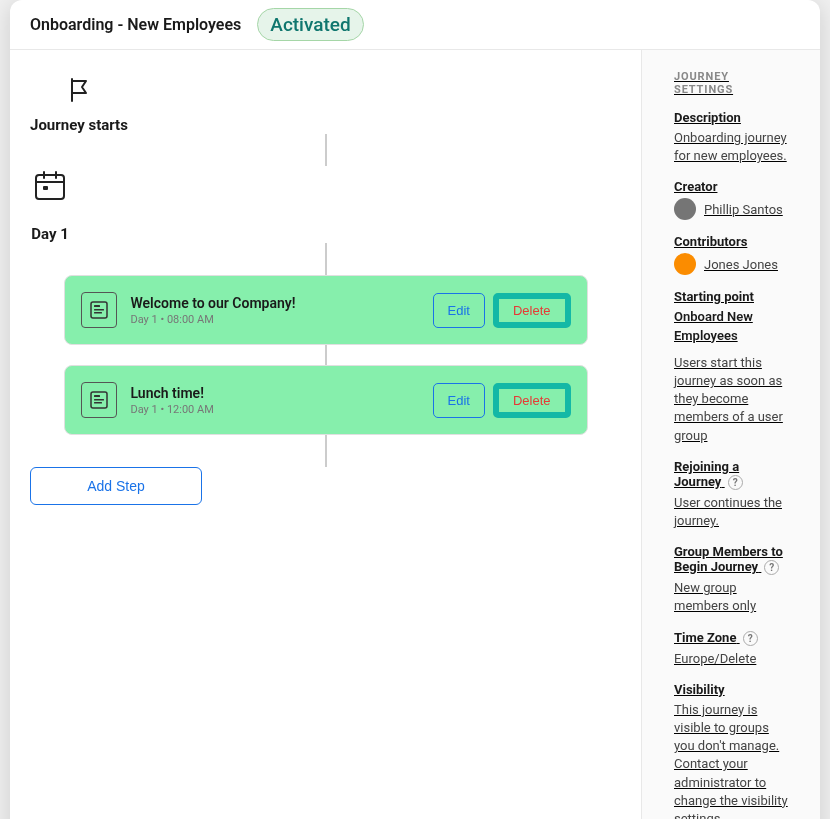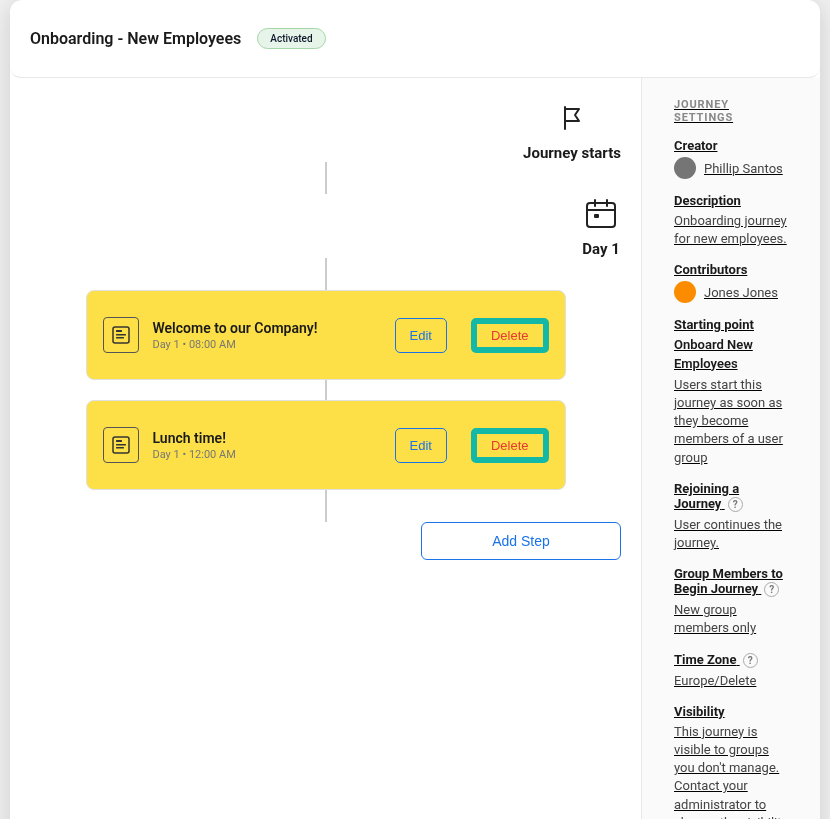--- a/index.html
+++ b/index.html
@@ -17,34 +17,33 @@
       background: #fff;
       border-radius: 12px;
       box-shadow: 0 4px 24px rgba(0,0,0,0.15);
       overflow: hidden;
       display: flex;
       flex-direction: column;
     }
     .header {
       display: flex;
       align-items: center;
-      padding: 28px 20px;
+      padding: 8px 20px;
       border-bottom: 1px solid #e8e8e8;
       gap: 16px;
-      border-radius: 11px;
     }
     .header-title {
       font-size: 16px;
       font-weight: 600;
       color: #1a1a1a;
     }
     .badge-activated {
       background: #e6f4ea;
-      color: #0f172a;
-      font-size: 10px;
+      color: #0f766e;
+      font-size: 19px;
       font-weight: 500;
       padding: 4px 12px;
       border-radius: 20px;
       border: 1px solid #a5d6a7;
     }
     .main-content {
       display: flex;
       flex: 1;
     }
     .journey-area {
@@ -84,37 +83,38 @@
       width: 2px;
       height: 20px;
       background: #ccc;
       margin: 0 auto;
     }
     .day-node {
       display: flex;
       flex-direction: column;
       align-items: center;
       margin: 0;
+      gap: 13px;
     }
     .icon-calendar {
       width: 40px;
       height: 40px;
       display: flex;
       align-items: center;
       justify-content: center;
     }
     .step-card {
-      width: 480px;
+      width: 524px;
       border: 1px solid #e0e0e0;
       border-radius: 8px;
-      padding: 26px 16px;
+      padding: 16px 16px;
       display: flex;
       align-items: center;
       gap: 14px;
-      background: #fde047;
+      background: #86efac;
       margin: 0 auto;
     }
     .step-icon {
       width: 36px;
       height: 36px;
       border: 1.5px solid #555;
       border-radius: 4px;
       display: flex;
       align-items: center;
       justify-content: center;
@@ -128,42 +128,42 @@
       font-weight: 600;
       color: #1a1a1a;
     }
     .step-subtitle {
       font-size: 11px;
       color: #777;
       margin-top: 2px;
     }
     .step-actions {
       display: flex;
-      gap: 24px;
+      gap: 8px;
     }
     .btn-edit {
       font-size: 13px;
       color: #1a73e8;
       background: none;
       border: 1px solid #1a73e8;
       border-radius: 5px;
       padding: 4px 14px;
       cursor: pointer;
     }
     .btn-delete {
       font-size: 13px;
       color: #e53935;
       background: none;
       border: 6px solid #14b8a6;
       border-radius: 5px;
       padding: 4px 14px;
       cursor: pointer;
     }
     .add-step-btn {
-      width: 200px;
+      width: 172px;
       padding: 10px 20px;
       border: 1.5px solid #1a73e8;
       border-radius: 6px;
       background: #fff;
       color: #1a73e8;
       font-size: 14px;
       font-weight: 500;
       cursor: pointer;
       margin-top: 0;
     }
@@ -225,21 +225,21 @@
       border-radius: 50%;
       border: 1px solid #aaa;
       font-size: 10px;
       color: #777;
       margin-left: 3px;
       vertical-align: middle;
     }
     .journey-flow {
       display: flex;
       flex-direction: column;
-      align-items: flex-end;
+      align-items: flex-start;
       width: 100%;
     }
   </style>
 </head>
 <body>
 
 <div class="app-window">
 
   <div class="header">
     <span class="header-title">Onboarding - New Employees</span>
@@ -322,43 +322,43 @@
 
         <button class="add-step-btn">Add Step</button>
 
       </div>
     </div>
 
     <div class="sidebar">
       <div class="sidebar-title">JOURNEY SETTINGS</div>
 
       <div class="settings-section">
+        <div class="settings-label">Description</div>
+        <div class="settings-value">Onboarding journey for new employees.</div>
+      </div>
+
+      <div class="settings-section">
         <div class="settings-label">Creator</div>
         <div class="contributor-row">
           <div class="avatar-circle avatar-gray"></div>
           <span class="contributor-name">Phillip Santos</span>
         </div>
       </div>
 
       <div class="settings-section">
-        <div class="settings-label">Description</div>
-        <div class="settings-value">Onboarding journey for new employees.</div>
-      </div>
-
-      <div class="settings-section">
         <div class="settings-label">Contributors</div>
         <div class="contributor-row">
           <div class="avatar-circle avatar-orange"></div>
           <span class="contributor-name">Jones Jones</span>
         </div>
       </div>
 
       <div class="settings-section">
         <div class="settings-label">Starting point</div>
-        <div class="settings-value" style="font-weight:600;color:#1a1a1a;margin-bottom:3px;">Onboard New Employees</div>
+        <div class="settings-value" style="font-weight:600;color:#1a1a1a;margin-bottom:9px;">Onboard New Employees</div>
         <div class="settings-value">Users start this journey as soon as they become members of a user group</div>
       </div>
 
       <div class="settings-section">
         <div class="settings-label">
           <span>Rejoining a Journey</span>
           <span class="inline-help">?</span>
         </div>
         <div class="settings-value">User continues the journey.</div>
       </div>

